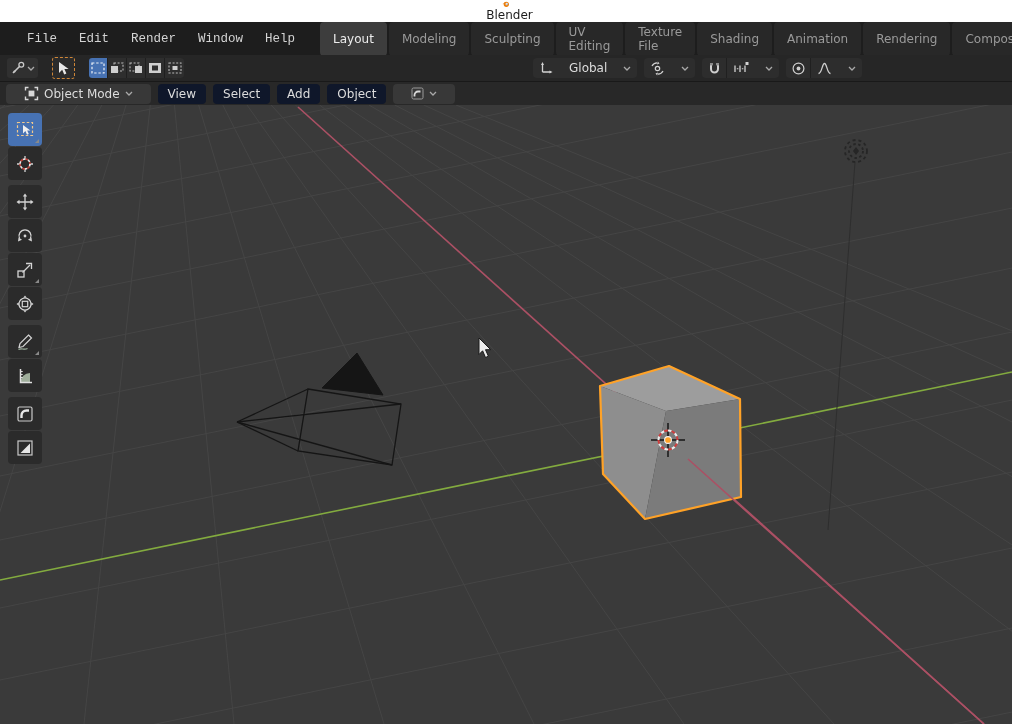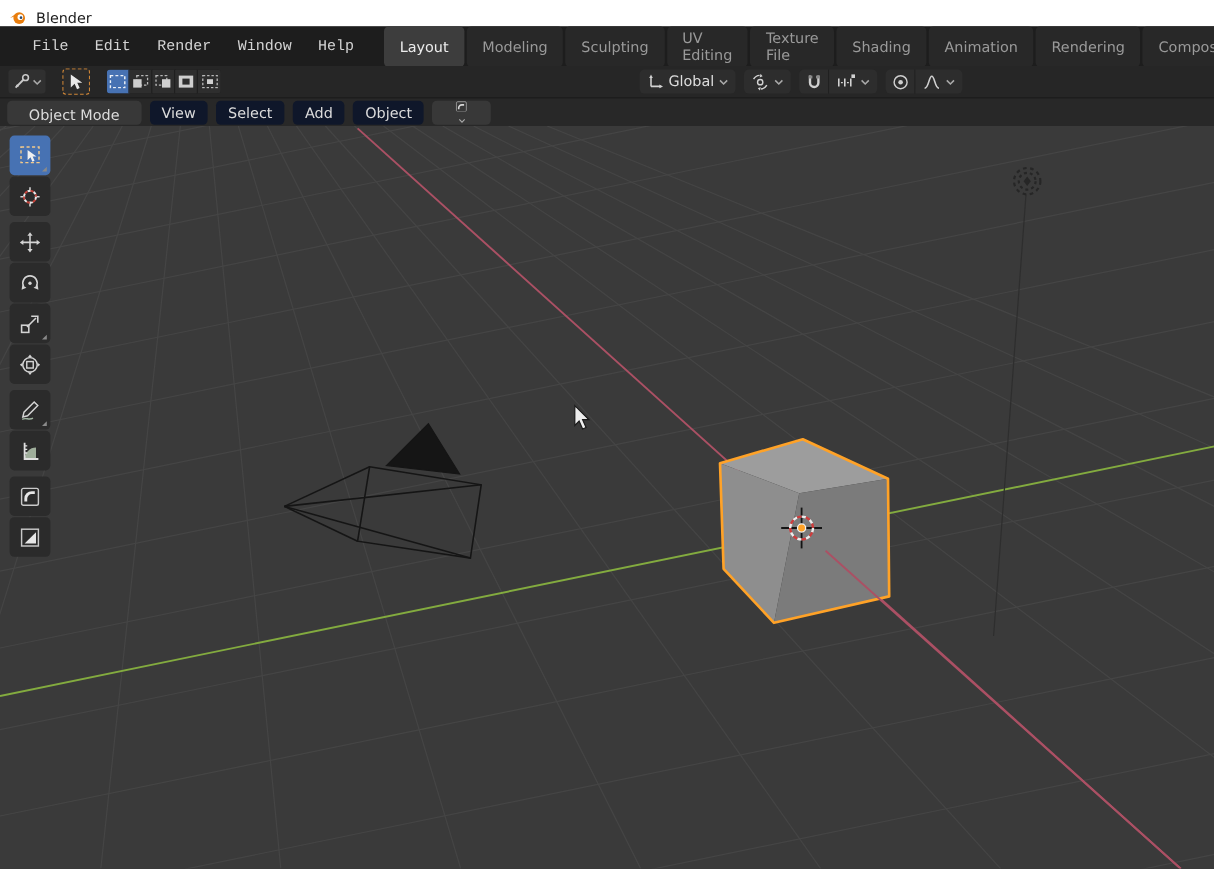--- a/index.html
+++ b/index.html
@@ -1,20 +1,20 @@
 <!DOCTYPE html>
 <html><head>
 <meta charset="utf-8">
 <style>
   * { margin:0; padding:0; box-sizing:border-box; }
   html,body { width:1012px; height:724px; overflow:hidden; background:#3a3a3a;
     font-family:"DejaVu Sans","Liberation Sans",sans-serif; }
 
   
-  .titlebar { height:22px; background:#ffffff; display:flex; align-items:flex-end; padding-left:7px; }
+  .titlebar { height:22px; background:#ffffff; display:flex; align-items:center; padding-left:7px;flex-direction:column; }
   .titlebar .logo { width:15px; height:15px; margin-right:8px; }
   .titlebar .wtitle { font-size:12px; color:#1c1c1c; }
 
   
   .menubar { height:33px; background:#1d1d1d; display:flex; align-items:center; padding-left:8px; }
   .menubar .logo { width:19px; height:16px; margin:0 6px 0 2px; }
   .menu-item { font-size:12.5px; color:#d4d4d4; padding:4px 11px; border-radius:4px; cursor:default;font-family:Liberation Mono, monospace; }
   .tabs { display:flex; align-items:center; margin-left:14px; gap:2px; }
   .tab { font-size:12px; color:#9a9a9a; background:#282828; height:23px; display:flex; align-items:center;
          padding:17px 13px; border-radius:4px; }
@@ -24,31 +24,31 @@
   .toolsettings { height:26px; background:#262626; position:relative; display:flex; align-items:center; padding-left:7px; }
   .ts-editor { display:flex; align-items:center; gap:1px; background:#303030; border-radius:3px; height:20px; padding:0 3px; }
   .tool-active-btn { width:23px; height:22px; margin-left:14px; background:#2b2b2b; border:1px dashed #cf8637;
          border-radius:3px; display:flex; align-items:center; justify-content:center; }
   .selmode-group { display:flex; margin-left:14px; background:#1f1f1f; border-radius:3px; overflow:hidden; }
   .selmode-btn { width:19px; height:20px; display:flex; align-items:center; justify-content:center; background:#2e2e2e;
          border-right:1px solid #1f1f1f; }
   .selmode-btn:last-child { border-right:none; }
   .selmode-btn.active { background:#4772b3; }
   .ts-middle { position:absolute; left:533px; top:3px; height:20px; display:flex; align-items:center; gap:7px; }
-  .ts-btn { display:flex; align-items:center; gap:4px; background:#2d2d2d; border-radius:4px; height:20px; padding:0 6px; }
+  .ts-btn { display:flex; align-items:center; gap:16px; background:#2d2d2d; border-radius:4px; height:20px; padding:0 6px; }
   .ts-btn .lbl { font-size:12px; color:#dddddd; }
   .ts-toggle { width:24px; height:20px; display:flex; align-items:center; justify-content:center; background:#2d2d2d; border-radius:4px; }
   .ts-pair { display:flex; }
   .ts-pair > * { border-radius:0; }
   .ts-pair > *:first-child { border-radius:4px 0 0 4px; }
   .ts-pair > *:last-child { border-radius:0 4px 4px 0; border-left:1px solid #202020; }
 
   
   .vpheader { height:24px; background:#282828; border-top:1px solid #191919; display:flex; align-items:center; padding-left:6px; gap:7px; }
-  .vph-btn { display:flex; align-items:center; gap:5px; background:#383838; border-radius:4px; height:20px; padding:0 18px;flex-direction:column; }
+  .vph-btn { display:flex; align-items:center; gap:5px; background:#383838; border-radius:4px; height:20px; padding:0 18px; }
   .vph-btn .lbl { font-size:12px; color:#dcdcdc; }
   .vph-menu { font-size:12px; color:#dcdcdc; background:#0f172a; border-radius:4px; height:20px; display:flex; align-items:center; padding:0 10px; }
 
   
   .viewport { position:relative; width:1012px; height:619px; background:#3a3a3a; overflow:hidden; }
   #scene { position:absolute; left:0; top:0; }
   .overlay-text { position:absolute; left:75px; top:9px; pointer-events:none; }
   .overlay-text div { font-size:12px; color:#d9d9d9; text-shadow:0 1px 2px rgba(0,0,0,.4); margin-bottom:8px; }
 
   

